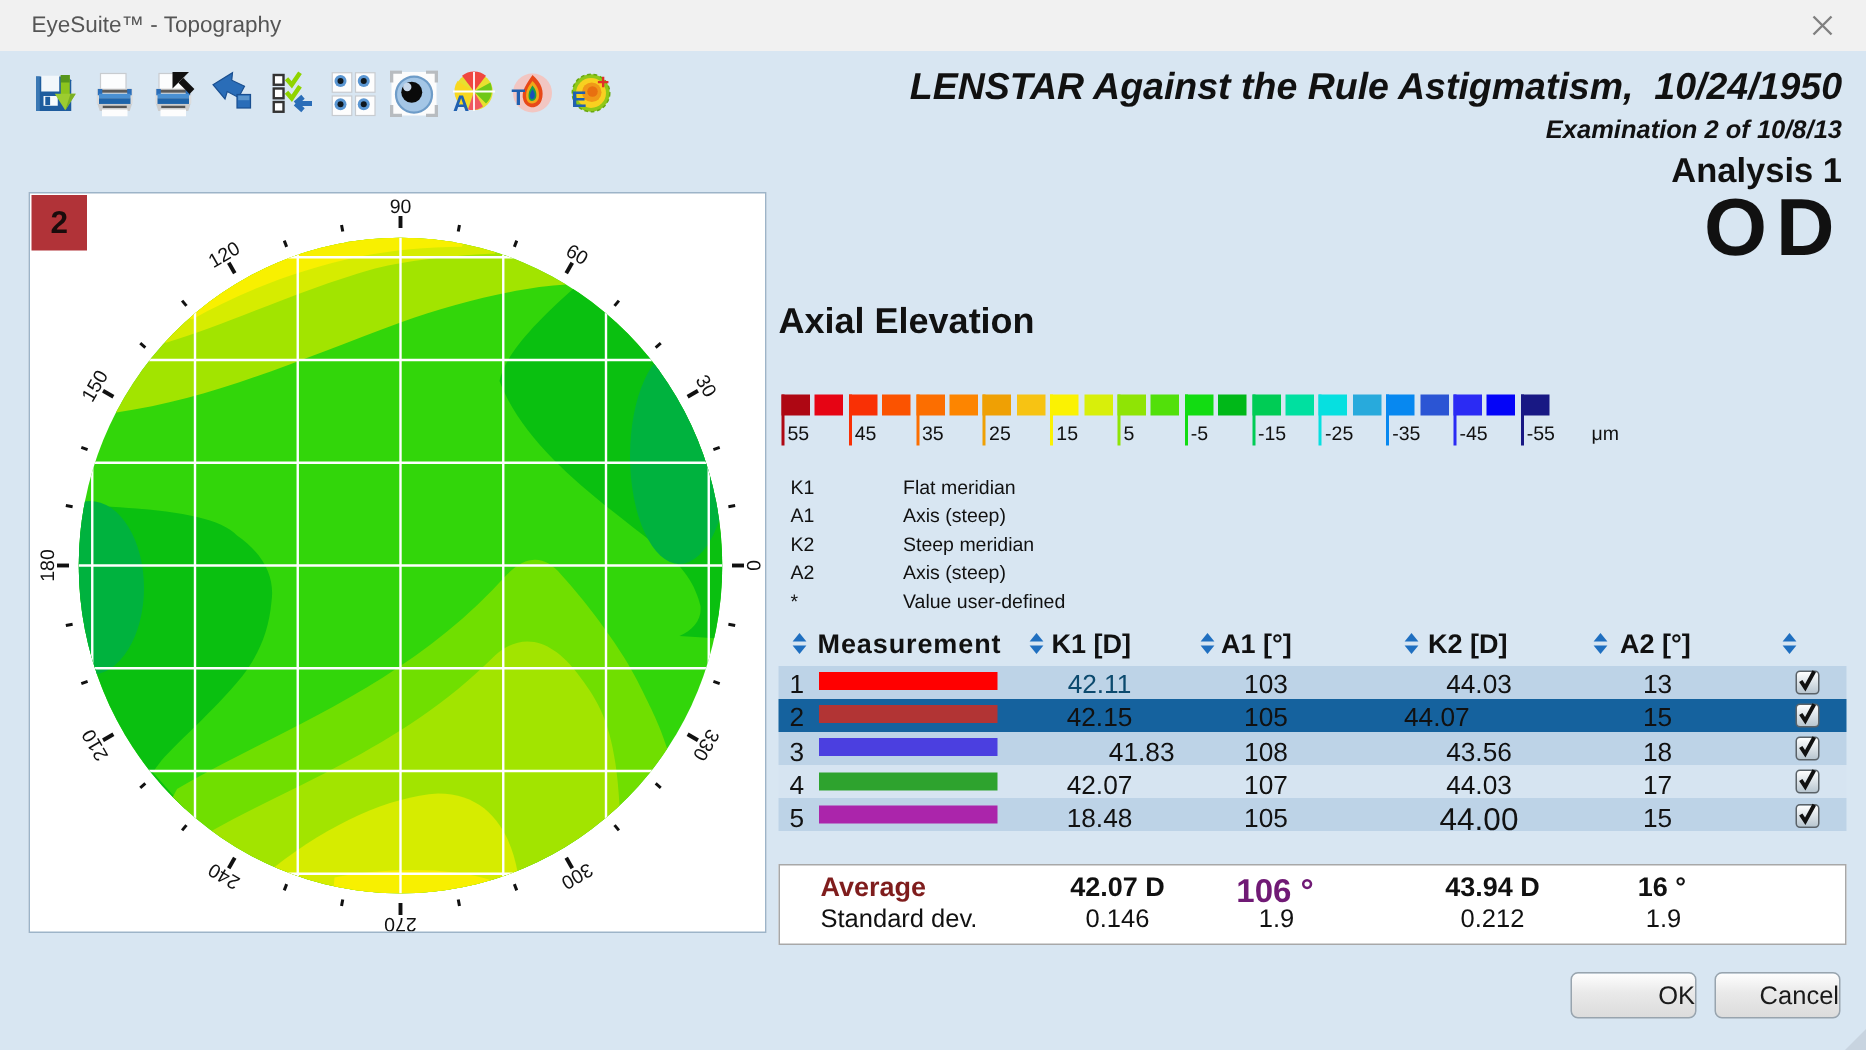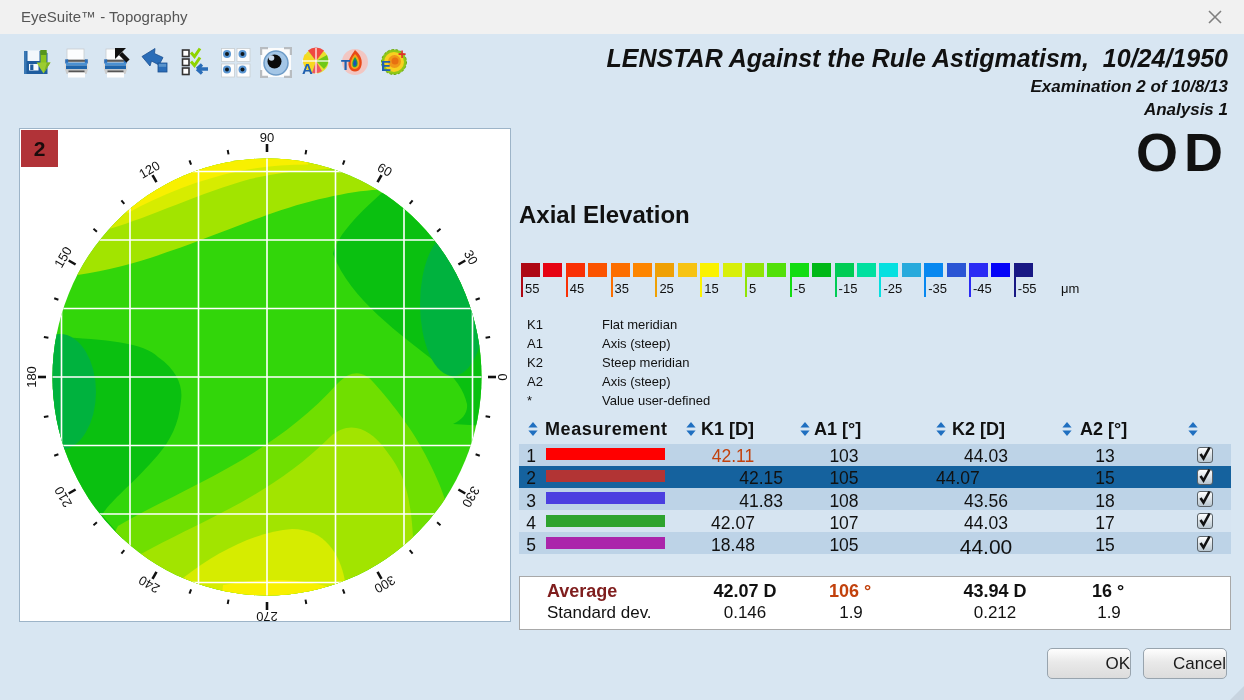--- a/index.html
+++ b/index.html
@@ -110,21 +110,21 @@
 <circle cx="16" cy="15" r="12.5" fill="#90c818" stroke="#68a810" stroke-width="1" stroke-dasharray="2.5,1.8"></circle>
 <circle cx="16" cy="15" r="10" fill="#f8d020"></circle>
 <circle cx="16.5" cy="14.5" r="6.5" fill="#f09818"></circle>
 <circle cx="17" cy="14" r="3.5" fill="#e87010"></circle>
 <text x="3" y="24" font-size="15" font-weight="bold" fill="#2060b0" font-family="Liberation Sans">E</text>
 <text x="20" y="12" font-size="14" font-weight="bold" fill="#e03028" font-family="Liberation Sans">+</text>
 </svg>
 
 <div style="position:absolute;left:0;top:44px;width:1228px;text-align:right;font-size:25px;font-weight:bold;font-style:italic;color:#111">LENSTAR Against the Rule Astigmatism,&nbsp; 10/24/1950</div>
 <div style="position:absolute;left:0;top:77px;width:1228px;text-align:right;font-size:17px;font-weight:bold;font-style:italic;color:#111">Examination 2 of 10/8/13</div>
-<div style="position:absolute;left:0;top:100px;width:1228px;text-align:right;font-size:17px;font-weight:bold;font-style:italic;color:#111">Analysis 1</div>
+<div style="position:absolute;left:0;top:100px;width:1228px;text-align:right;font-size:23px;font-weight:bold;color:#111">Analysis 1</div>
 <div style="position:absolute;left:0;top:121px;width:1229px;text-align:right;font-size:54px;font-weight:bold;color:#111;letter-spacing:6px">OD</div>
 
 <div style="position:absolute;left:19px;top:128px;width:490px;height:492px;background:#fff;border:1px solid #9db4c8">
 <svg width="490" height="492" viewBox="0 0 490 492">
 <defs>
         <clipPath id="mc">
           <ellipse cx="247.0" cy="248.0" rx="214.5" ry="218.5"></ellipse>
         </clipPath>
       </defs>
 <g clip-path="url(#mc)">
@@ -295,32 +295,32 @@
     <polygon points="0.4,8.4 9.6,8.4 5,14" fill="#1f6fc0"></polygon>
   </svg>
 <div style="position:absolute;left:1080px;top:419px;font-size:18px;font-weight:bold;color:#111">A2 [°]</div>
 <svg style="position:absolute;left:1188px;top:422px" width="10" height="14" viewBox="0 0 10 14">
     <polygon points="5,0 9.6,5.6 0.4,5.6" fill="#1f6fc0"></polygon>
     <polygon points="0.4,8.4 9.6,8.4 5,14" fill="#1f6fc0"></polygon>
   </svg>
 <div style="position:absolute;left:519px;top:443.5px;width:712px;height:22.2px;background:#bdd3e7"></div>
 <div style="position:absolute;left:506px;top:446.2px;width:30px;text-align:right;font-size:17.5px;color:#111">1</div>
 <div style="position:absolute;left:546px;top:448.0px;width:119px;height:12px;background:#ff0000"></div>
-<div style="position:absolute;left:683px;top:446.2px;width:100px;text-align:center;font-size:17.5px;color:#c2410c">42.11</div>
+<div style="position:absolute;left:683px;top:446.2px;width:100px;text-align:center;font-size:17.5px;color:#0c4a6e">42.11</div>
 <div style="position:absolute;left:794px;top:446.2px;width:100px;text-align:center;font-size:17.5px;color:#111">103</div>
 <div style="position:absolute;left:936px;top:446.2px;width:100px;text-align:center;font-size:17.5px;color:#111">44.03</div>
 <div style="position:absolute;left:1055px;top:446.2px;width:100px;text-align:center;font-size:17.5px;color:#111">13</div>
 <div style="position:absolute;left:1197px;top:446.7px;width:14px;height:14px;border:1px solid #5a6268;border-radius:3px;background:linear-gradient(#ffffff,#b8c6d0)"></div>
 <svg style="position:absolute;left:1197px;top:444.7px" width="16" height="17" viewBox="0 0 16 17">
     <path d="M3.5,9 L6.5,13.5 L12.5,2.5" stroke="#111" stroke-width="2.6" fill="none"></path>
   </svg>
 <div style="position:absolute;left:519px;top:465.7px;width:712px;height:22.2px;background:#15629e"></div>
 <div style="position:absolute;left:506px;top:468.4px;width:30px;text-align:right;font-size:17.5px;color:#111">2</div>
 <div style="position:absolute;left:546px;top:470.2px;width:119px;height:12px;background:#b23434"></div>
-<div style="position:absolute;left:683px;top:468.4px;width:100px;text-align:right;font-size:17.5px;color:#111">42.15</div>
+<div style="position:absolute;left:683px;top:468.4px;width:100px;text-align:center;font-size:17.5px;color:#111">42.15</div>
 <div style="position:absolute;left:794px;top:468.4px;width:100px;text-align:center;font-size:17.5px;color:#111">105</div>
 <div style="position:absolute;left:936px;top:468.4px;width:100px;font-size:17.5px;color:#111">44.07</div>
 <div style="position:absolute;left:1055px;top:468.4px;width:100px;text-align:center;font-size:17.5px;color:#111">15</div>
 <div style="position:absolute;left:1197px;top:468.9px;width:14px;height:14px;border:1px solid #5a6268;border-radius:3px;background:linear-gradient(#ffffff,#b8c6d0)"></div>
 <svg style="position:absolute;left:1197px;top:466.9px" width="16" height="17" viewBox="0 0 16 17">
     <path d="M3.5,9 L6.5,13.5 L12.5,2.5" stroke="#111" stroke-width="2.6" fill="none"></path>
   </svg>
 <div style="position:absolute;left:519px;top:487.9px;width:712px;height:22.2px;background:#bdd3e7"></div>
 <div style="position:absolute;left:506px;top:490.6px;width:30px;text-align:right;font-size:17.5px;color:#111">3</div>
 <div style="position:absolute;left:546px;top:492.4px;width:119px;height:12px;background:#4b3fe0"></div>
@@ -351,21 +351,21 @@
 <div style="position:absolute;left:936px;top:535.0px;width:100px;text-align:center;font-size:21px;color:#111">44.00</div>
 <div style="position:absolute;left:1055px;top:535.0px;width:100px;text-align:center;font-size:17.5px;color:#111">15</div>
 <div style="position:absolute;left:1197px;top:535.5px;width:14px;height:14px;border:1px solid #5a6268;border-radius:3px;background:linear-gradient(#ffffff,#b8c6d0)"></div>
 <svg style="position:absolute;left:1197px;top:533.5px" width="16" height="17" viewBox="0 0 16 17">
     <path d="M3.5,9 L6.5,13.5 L12.5,2.5" stroke="#111" stroke-width="2.6" fill="none"></path>
   </svg>
 
 <div style="position:absolute;left:519px;top:576px;width:712px;height:54px;background:#fff;border:1px solid #a8a8a8;box-sizing:border-box"></div>
 <div style="position:absolute;left:547px;top:581px;font-size:18px;font-weight:bold;color:#7f1d1d">Average</div>
 <div style="position:absolute;left:685px;top:581px;width:120px;text-align:center;font-size:18px;font-weight:bold;color:#111">42.07 D</div>
-<div style="position:absolute;left:790px;top:581px;width:120px;text-align:center;font-size:18px;font-weight:bold;color:#c2410c">106 °</div>
+<div style="position:absolute;left:790px;top:581px;width:120px;text-align:center;font-size:22px;font-weight:bold;color:#701a75">106 °</div>
 <div style="position:absolute;left:935px;top:581px;width:120px;text-align:center;font-size:18px;font-weight:bold;color:#111">43.94 D</div>
 <div style="position:absolute;left:1048px;top:581px;width:120px;text-align:center;font-size:18px;font-weight:bold;color:#111">16 °</div>
 <div style="position:absolute;left:547px;top:603px;font-size:17px;color:#111">Standard dev.</div>
 <div style="position:absolute;left:685px;top:603px;width:120px;text-align:center;font-size:17px;color:#111">0.146</div>
 <div style="position:absolute;left:791px;top:603px;width:120px;text-align:center;font-size:17px;color:#111">1.9</div>
 <div style="position:absolute;left:935px;top:603px;width:120px;text-align:center;font-size:17px;color:#111">0.212</div>
 <div style="position:absolute;left:1049px;top:603px;width:120px;text-align:center;font-size:17px;color:#111">1.9</div>
 
 <div class="btn" style="left:1047px;top:648px">OK</div>
 <div class="btn" style="left:1143px;top:648px">Cancel</div>

